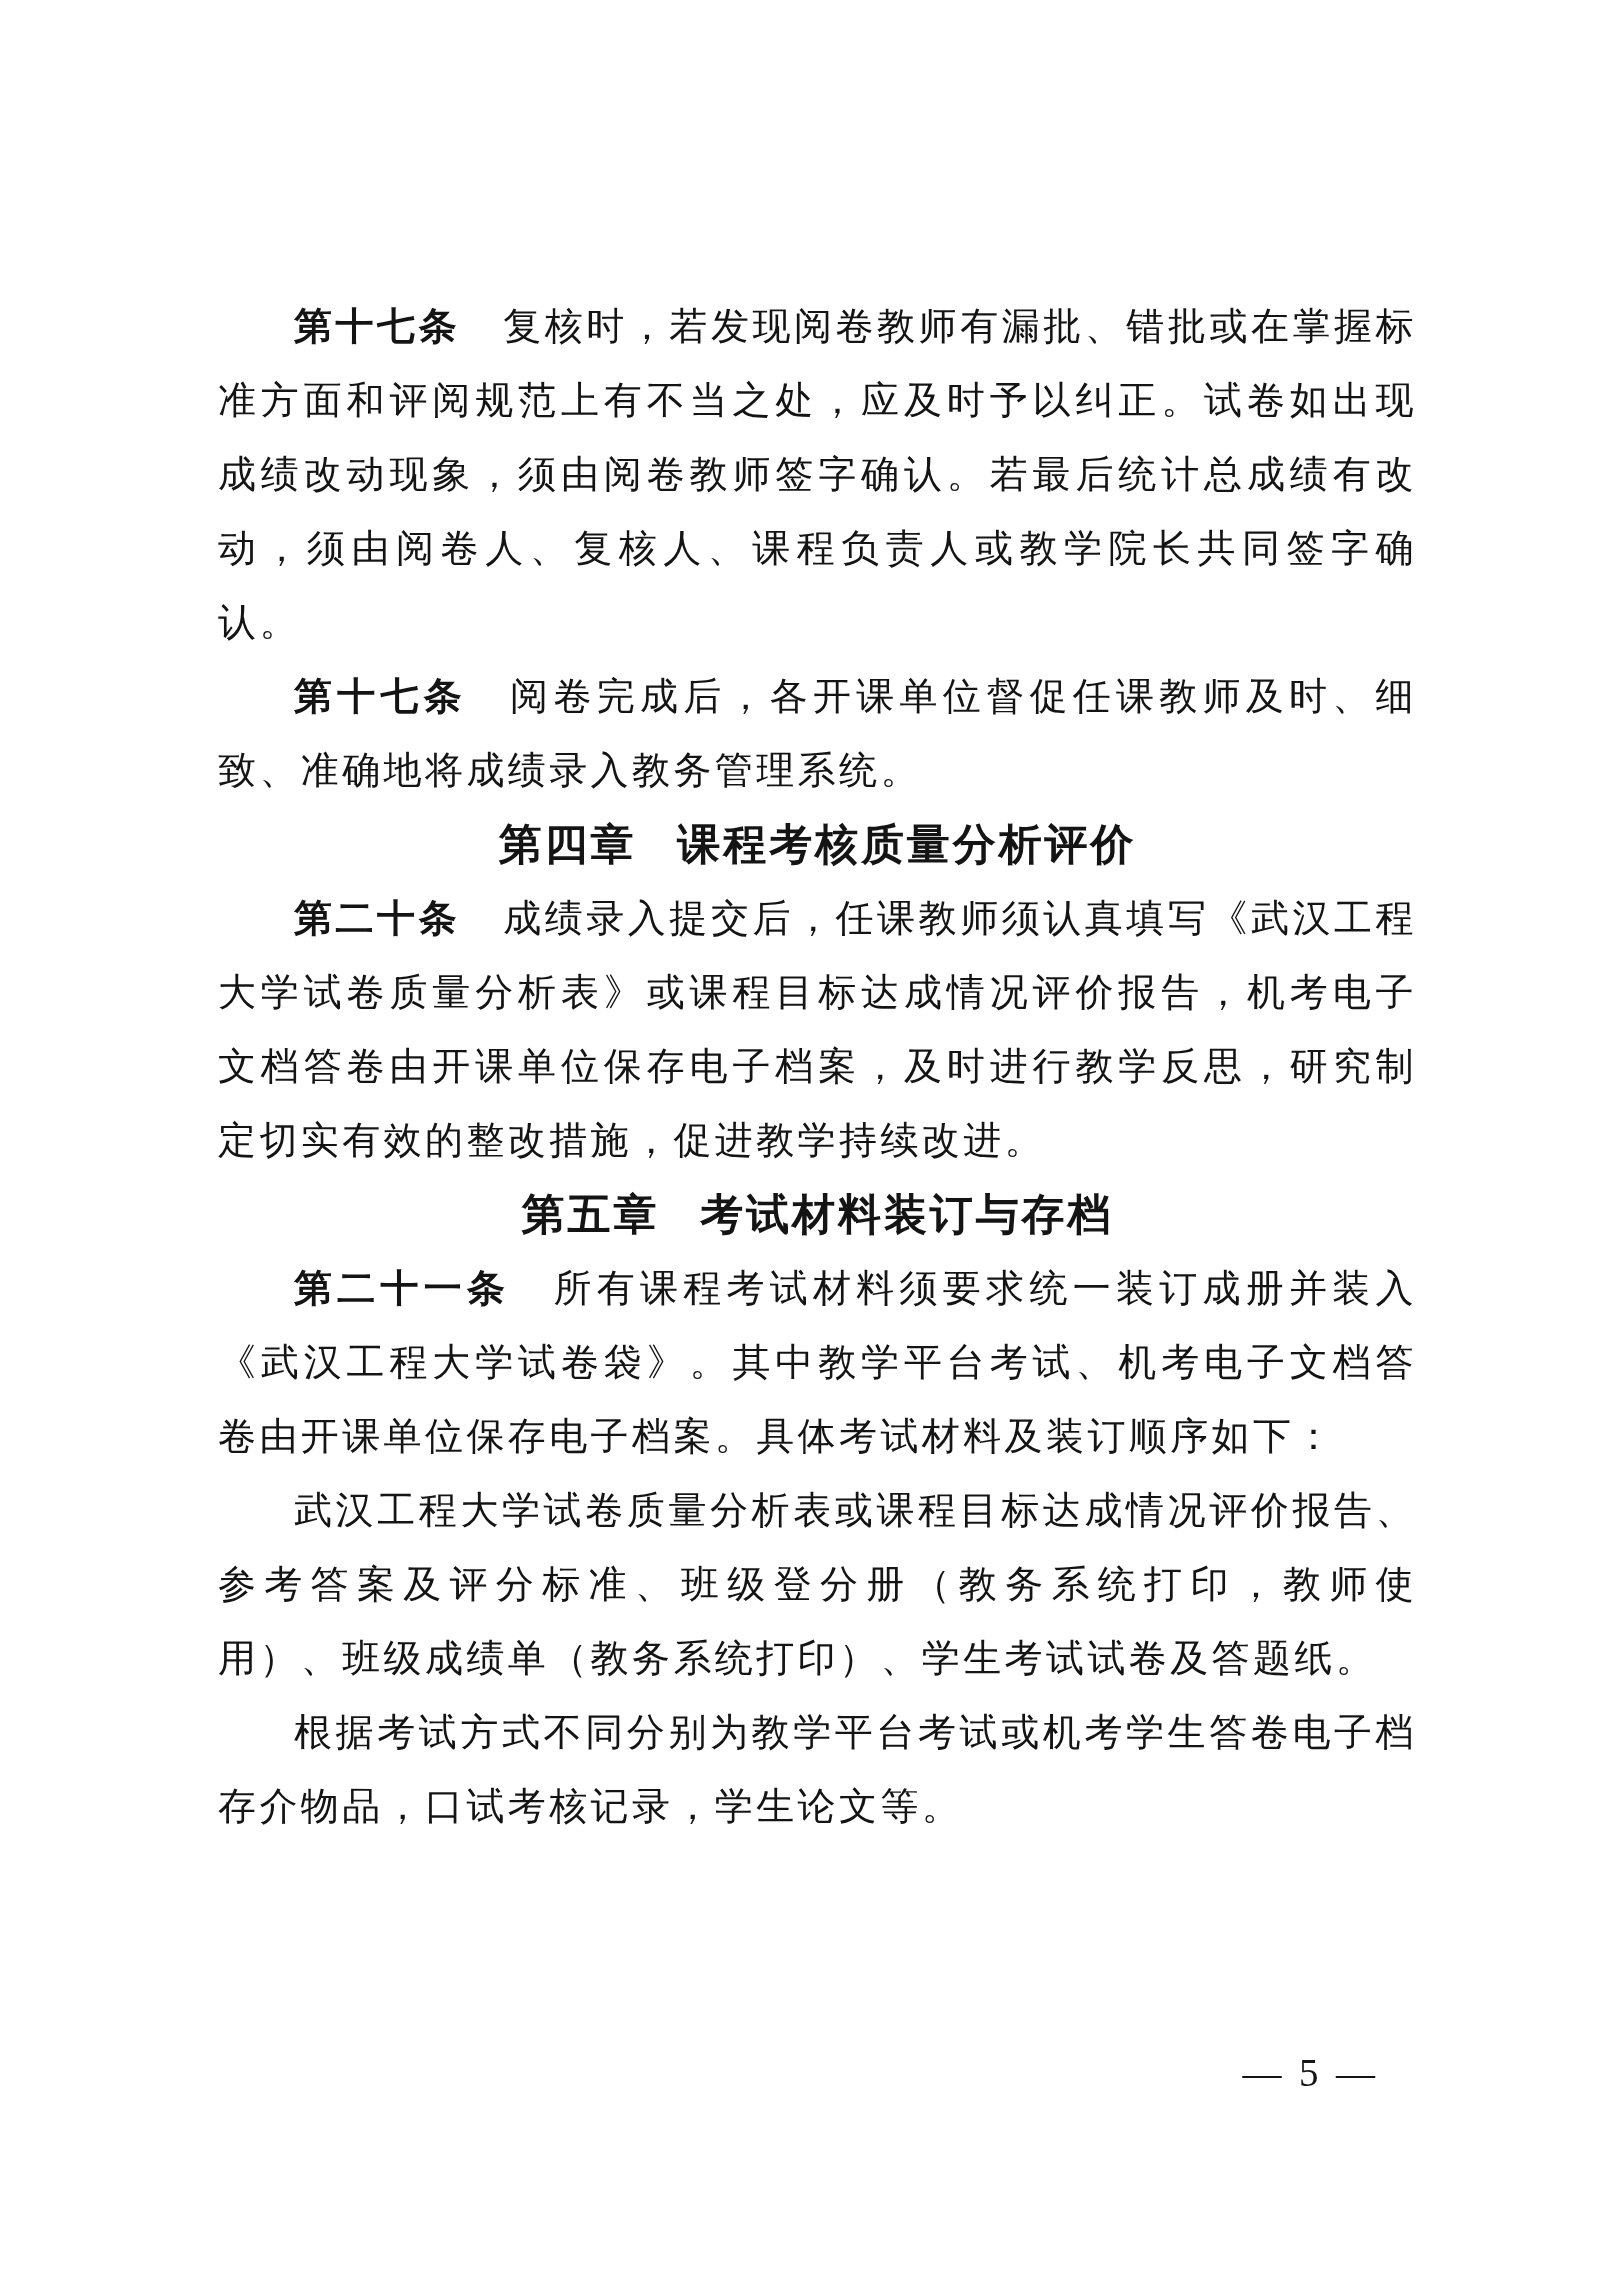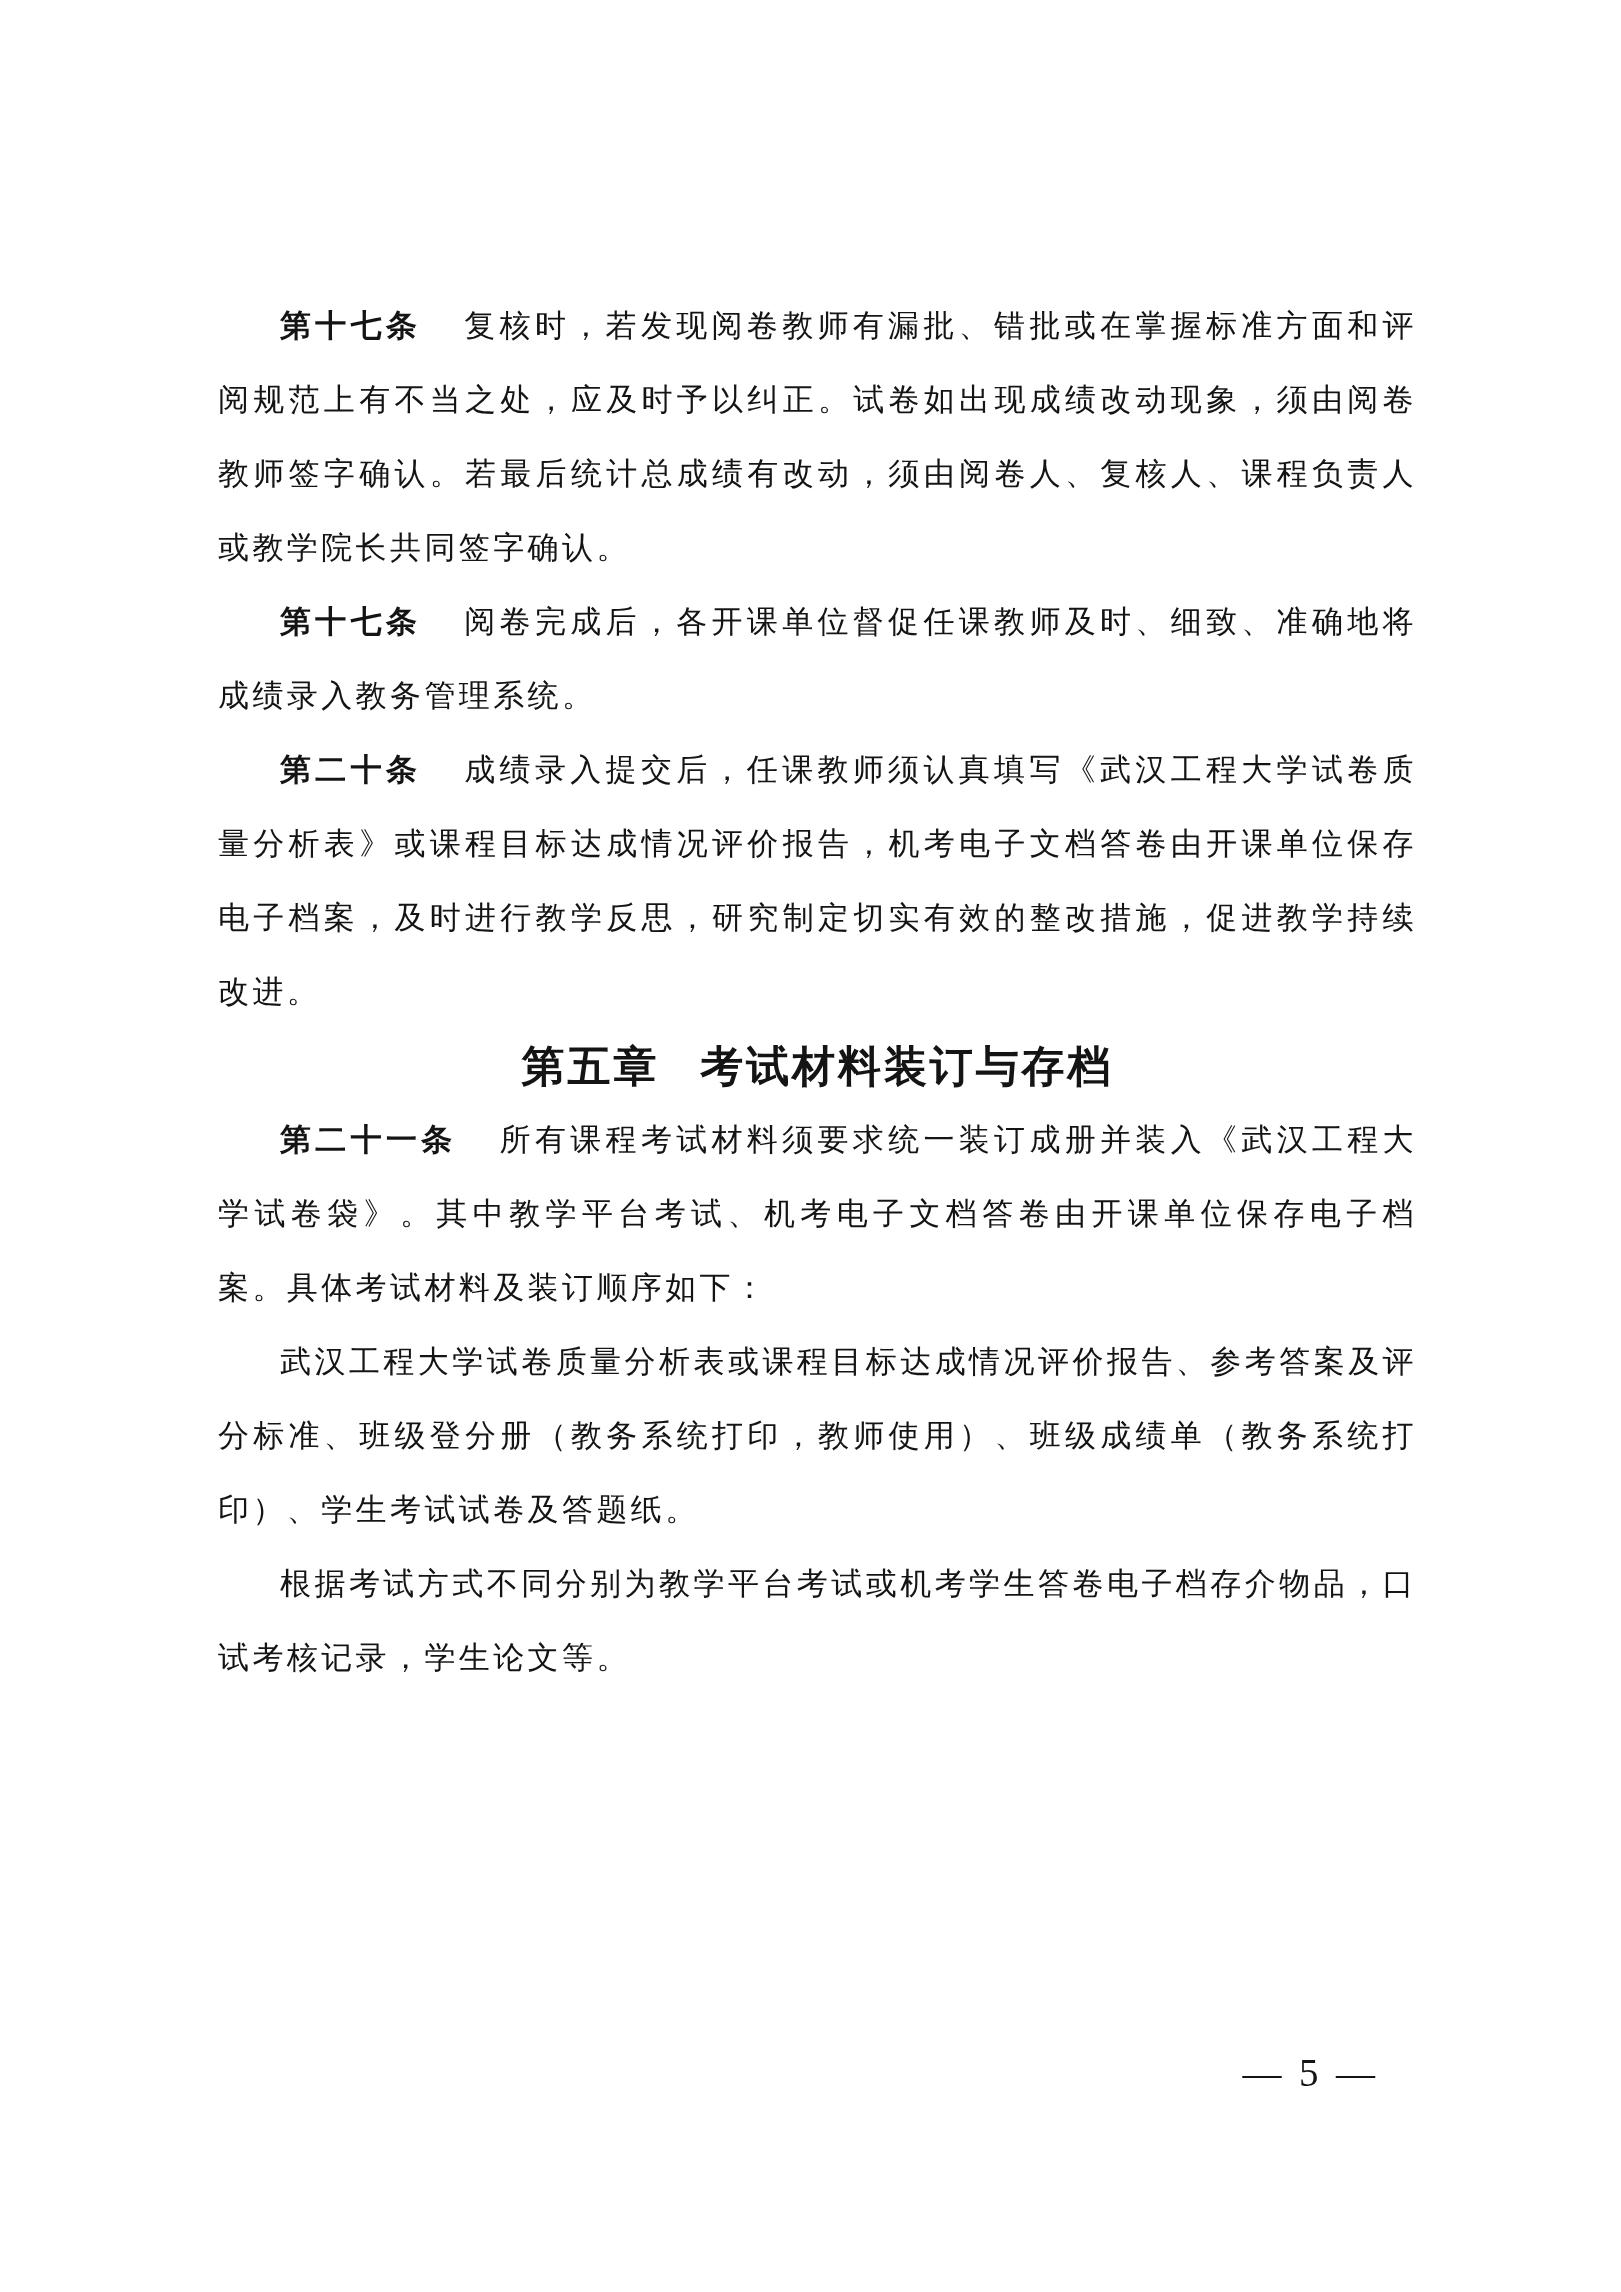--- a/index.html
+++ b/index.html
@@ -12,21 +12,21 @@
     font-family:"Liberation Serif","DejaVu Serif",serif;
     overflow:hidden;
   }
   .content{
     position:absolute;
     left:218px;top:289px;
     width:1199px;
   }
   .para{
     margin:0;
-    font-size:31px;
+    font-size:38px;
     line-height:74px;
     letter-spacing:3.4px;
     text-align:justify;
     text-indent:2em;
   }
   .label{
     font-family:"Liberation Sans","DejaVu Sans",sans-serif;
     font-weight:700;
     margin-right:43px;
   }
@@ -53,20 +53,21 @@
 <body>
 
 <div class="page">
   <div class="content">
 
     <p class="para"><span class="label">第十七条</span><span>复核时，若发现阅卷教师有漏批、错批或在掌握标准方面和评阅规范上有不当之处，应及时予以纠正。试卷如出现成绩改动现象，须由阅卷教师签字确认。若最后统计总成绩有改动，须由阅卷人、复核人、课程负责人或教学院长共同签字确认。</span></p>
 
 
     <p class="para"><span class="label">第十七条</span><span>阅卷完成后，各开课单位督促任课教师及时、细致、准确地将成绩录入教务管理系统。</span></p>
 
+    <p class="chapter"><span class="chapter-label">第四章</span><span>课程考核质量分析评价</span></p>
 
     <p class="para"><span class="label">第二十条</span><span>成绩录入提交后，任课教师须认真填写《武汉工程大学试卷质量分析表》或课程目标达成情况评价报告，机考电子文档答卷由开课单位保存电子档案，及时进行教学反思，研究制定切实有效的整改措施，促进教学持续改进。</span></p>
 
     <p class="chapter"><span class="chapter-label">第五章</span><span>考试材料装订与存档</span></p>
 
     <p class="para"><span class="label">第二十一条</span><span>所有课程考试材料须要求统一装订成册并装入《武汉工程大学试卷袋》。其中教学平台考试、机考电子文档答卷由开课单位保存电子档案。具体考试材料及装订顺序如下：</span></p>
 
     <p class="para"><span>武汉工程大学试卷质量分析表或课程目标达成情况评价报告、参考答案及评分标准、班级登分册（教务系统打印，教师使用）、班级成绩单（教务系统打印）、学生考试试卷及答题纸。</span></p>
 
     <p class="para"><span>根据考试方式不同分别为教学平台考试或机考学生答卷电子档存介物品，口试考核记录，学生论文等。</span></p>

